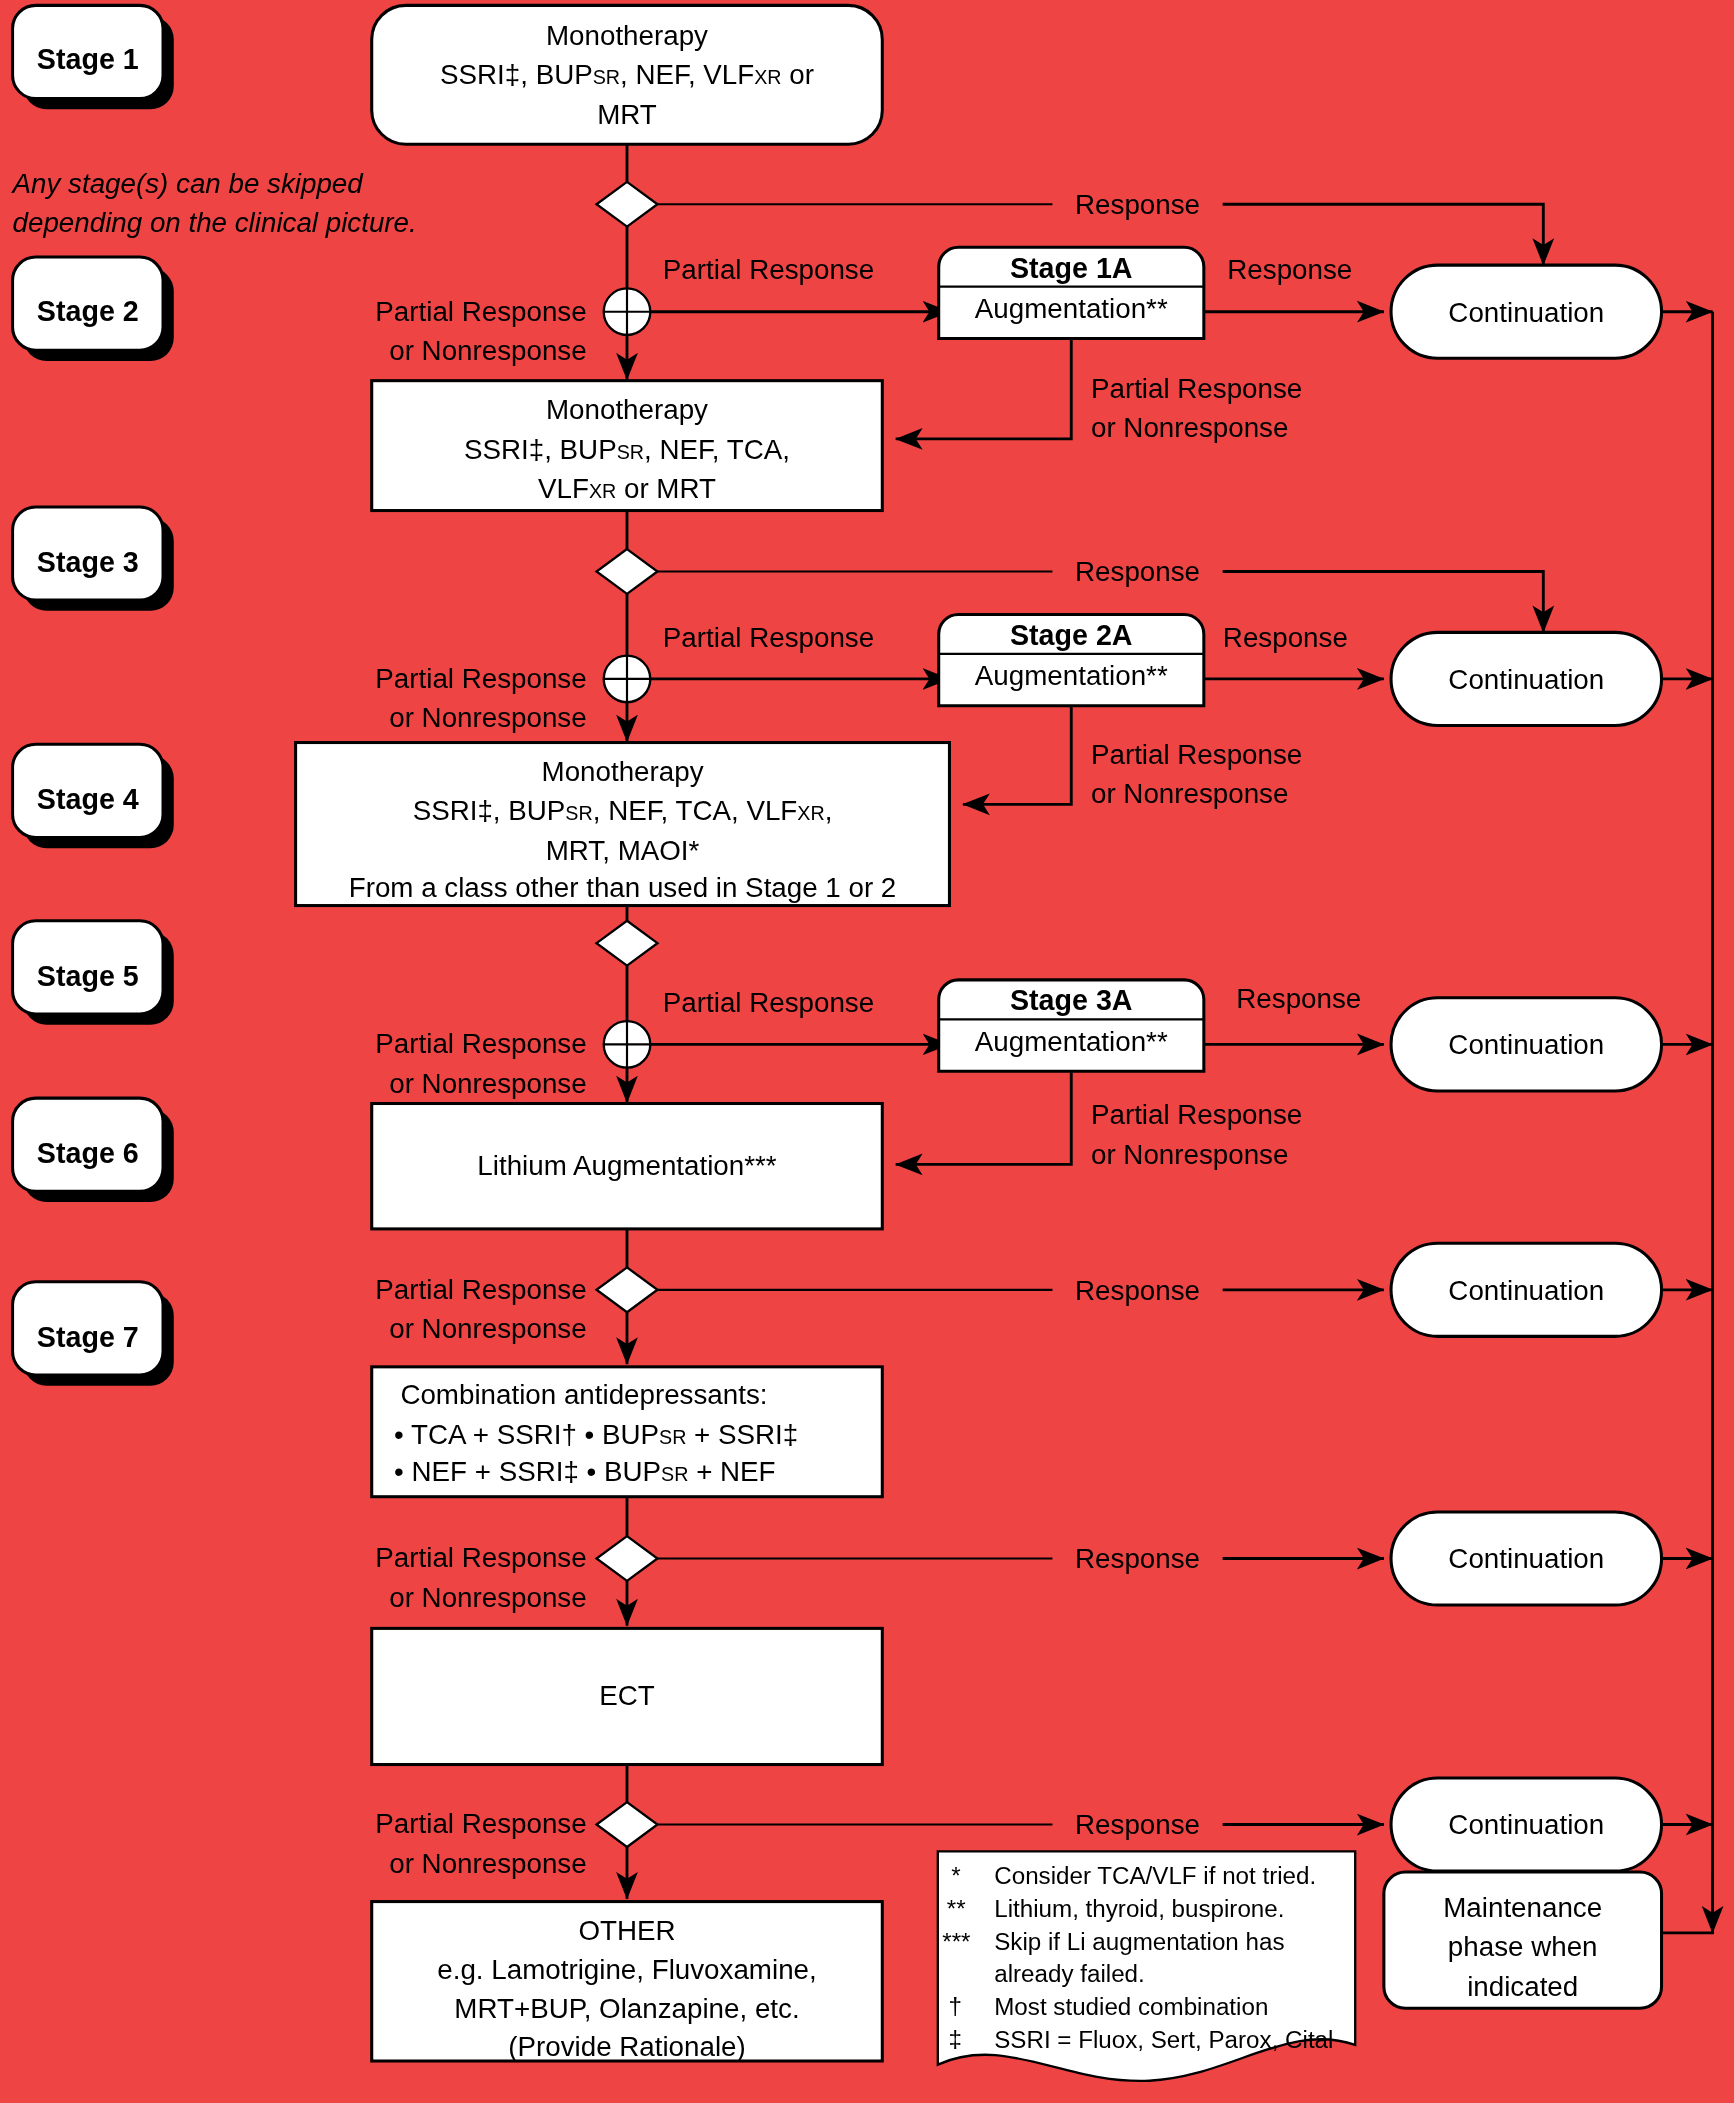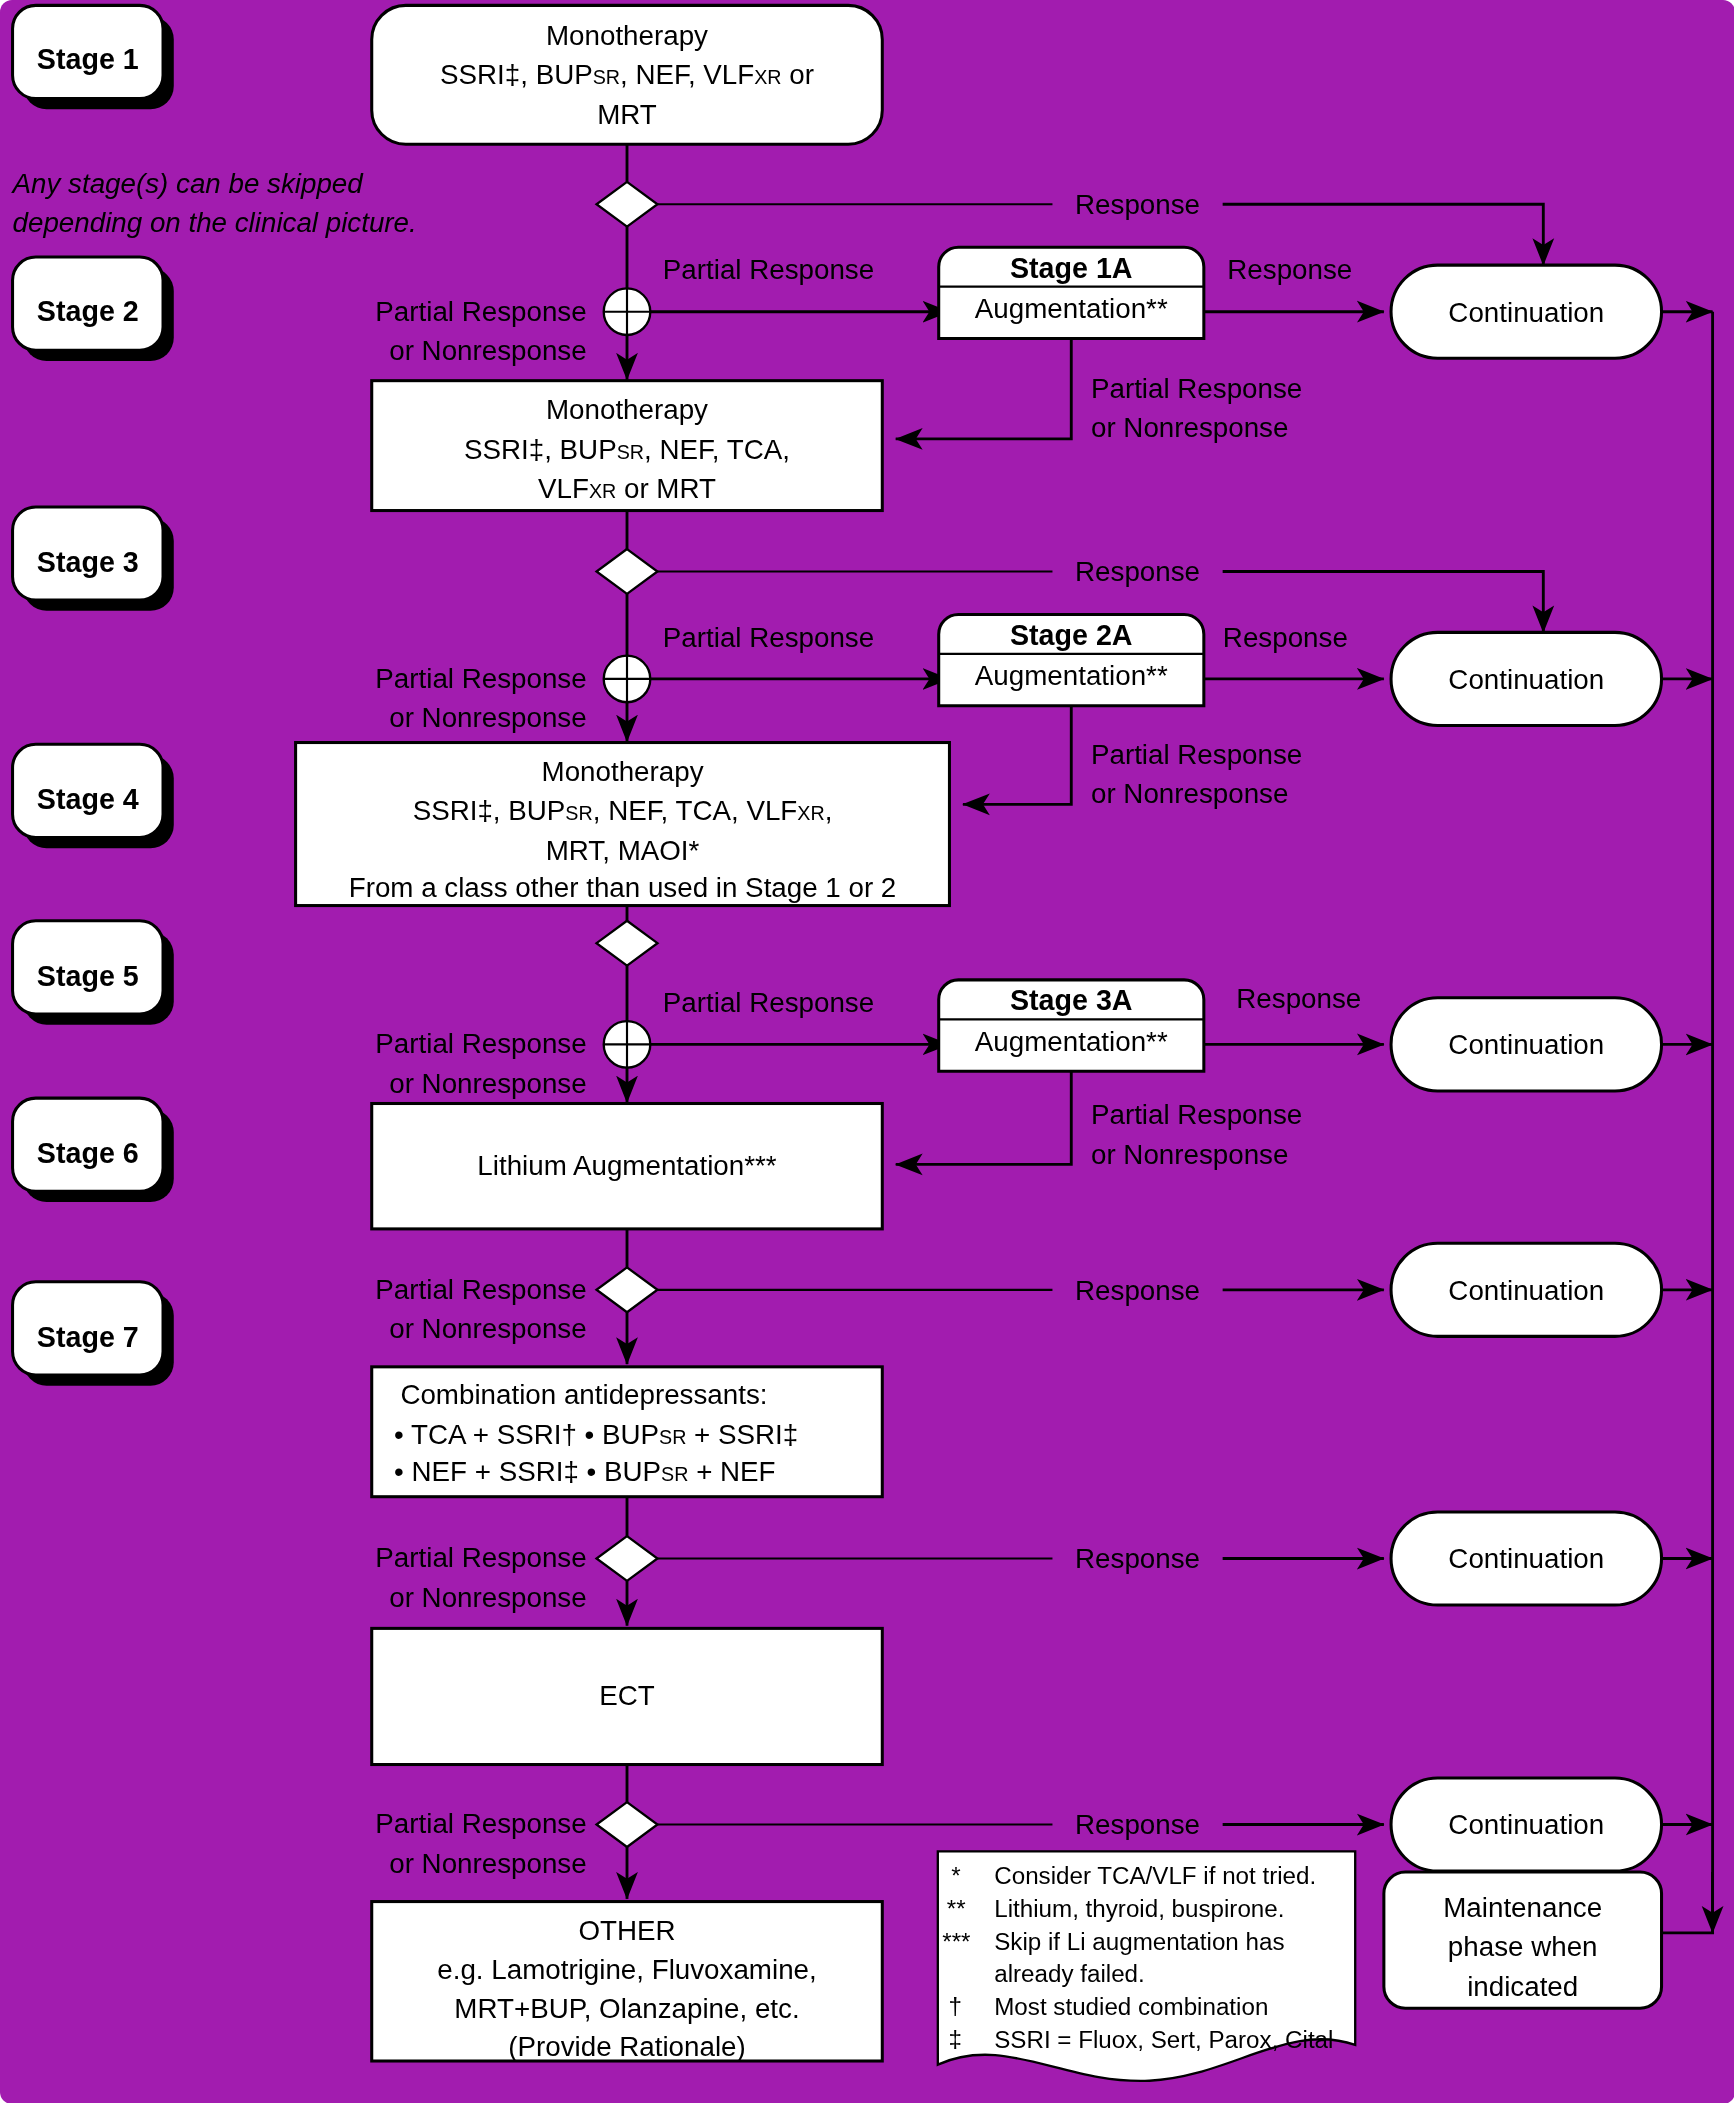--- a/index.html
+++ b/index.html
@@ -1,17 +1,17 @@
 <!DOCTYPE html>
 <html style="font-size:14.3px"><head>
 <meta charset="utf-8">
 <style>
   html,body{margin:0;padding:0;background:#ffffff;}
   body{font-family:"Liberation Sans","DejaVu Sans",sans-serif;}
-  #stage{position:relative;width:1735px;height:2104px;background:#a21caf;overflow:hidden;border-radius:12px;}
+  #stage{position:relative;width:1735px;height:2104px;background:#ef4444;overflow:hidden;}
   svg{display:block;}
   text{font-family:"Liberation Sans","DejaVu Sans",sans-serif;fill:#000;}
   .t{font-size:31px;}
   .tb{font-size:32px;font-weight:bold;}
   .ti{font-size:31px;font-style:italic;}
   .tsub{font-size:22px;}
   .tfn{font-size:27px;}
   .shp{fill:#ffffff;stroke:#000000;stroke-width:3.4;}
   .shp2{fill:#ffffff;stroke:#000000;stroke-width:2.6;}
   .shadow{fill:#000000;stroke:none;}

